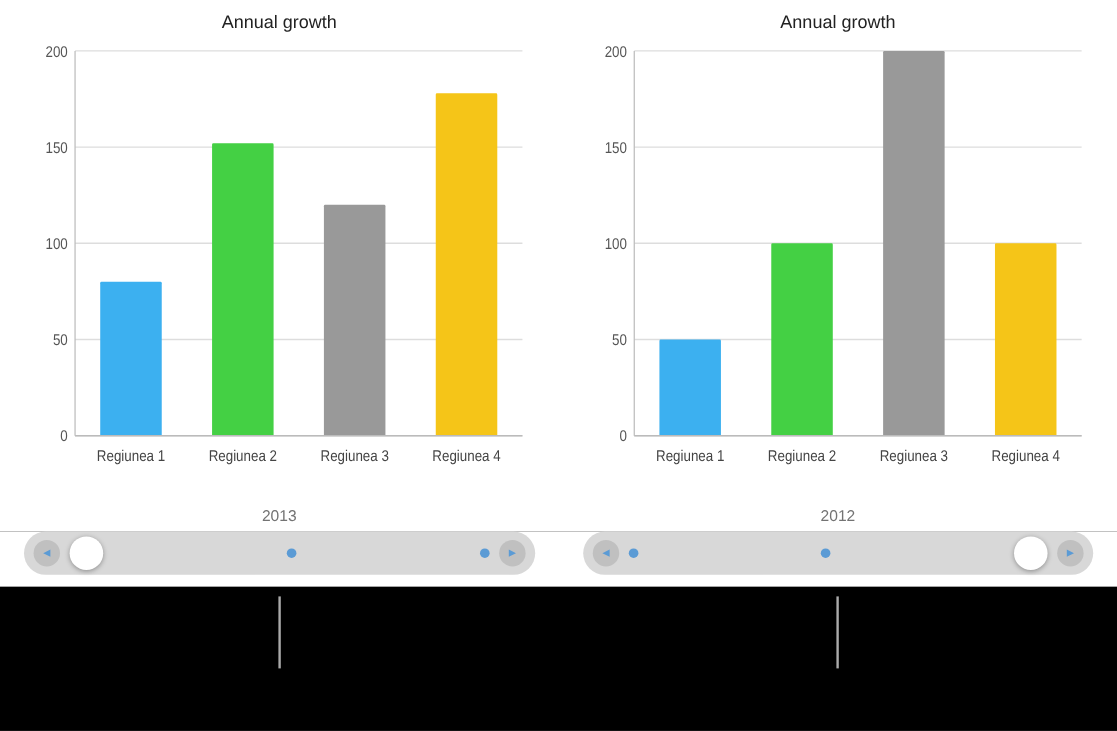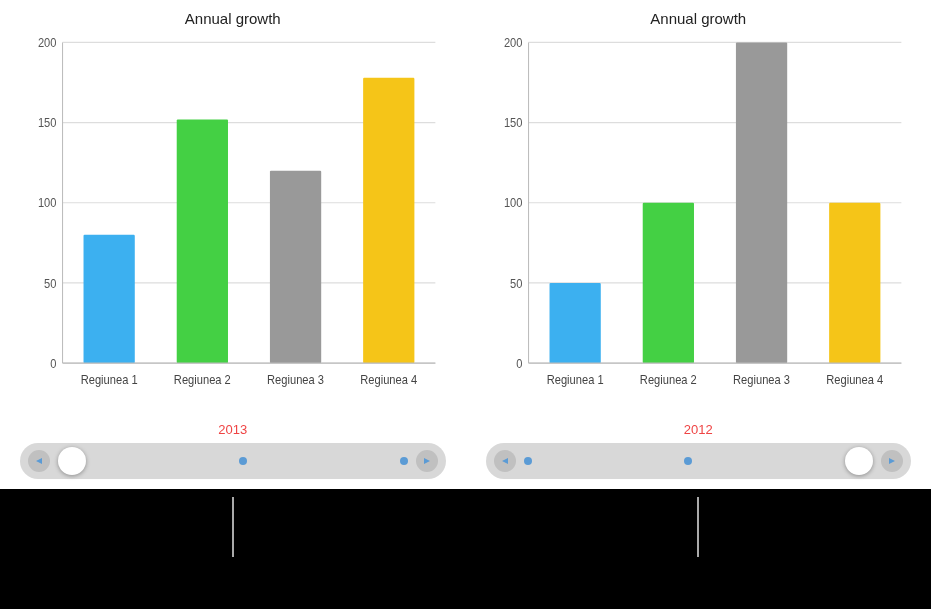--- a/index.html
+++ b/index.html
@@ -43,21 +43,21 @@
       position: relative;
     }
 
     svg.chart-svg {
       width: 100%;
       height: 100%;
     }
 
     .chart-year {
       font-size: 13px;
-      color: #ef4444;
+      color: #737373;
       margin-top: 0;
       margin-bottom: 6px;
     }
 
     
     .scrubber-row {
       display: flex;
       flex-direction: row;
       background: #fff;
       padding: 0 20px 10px 20px;

